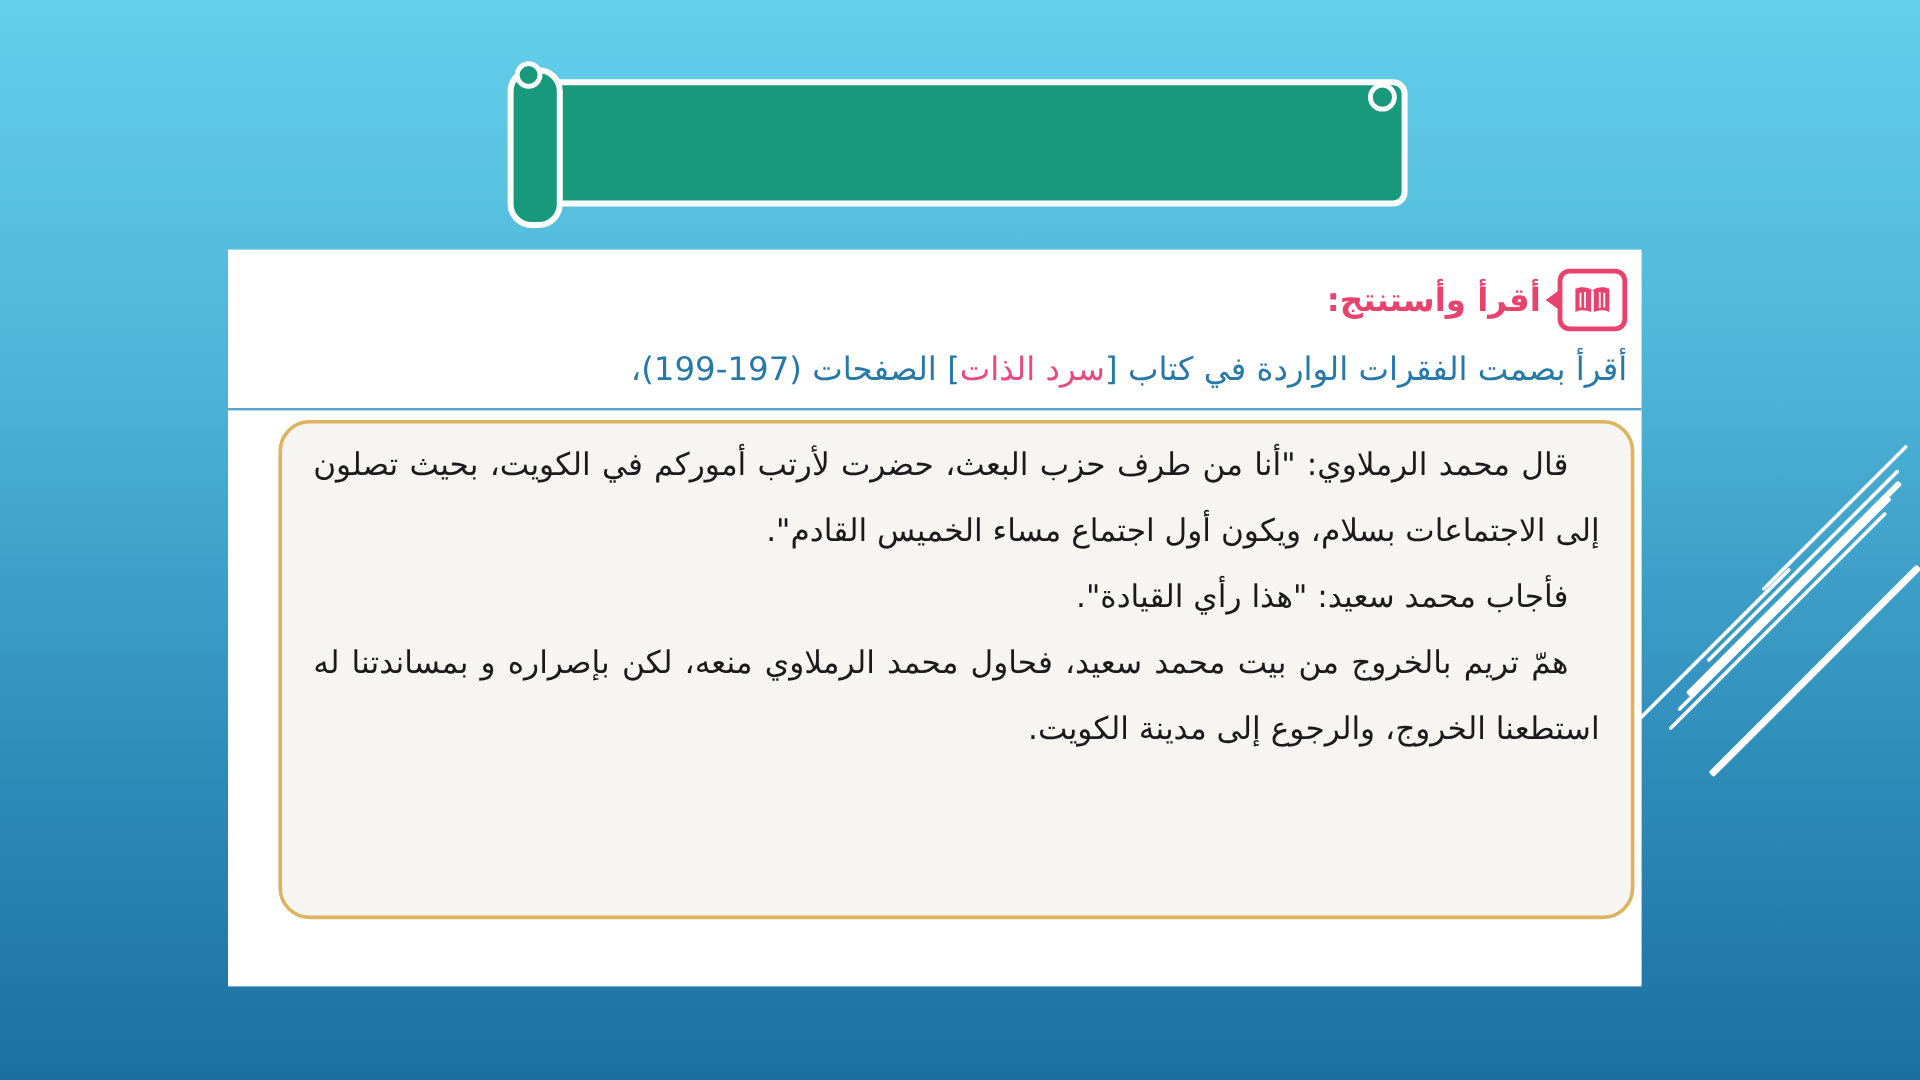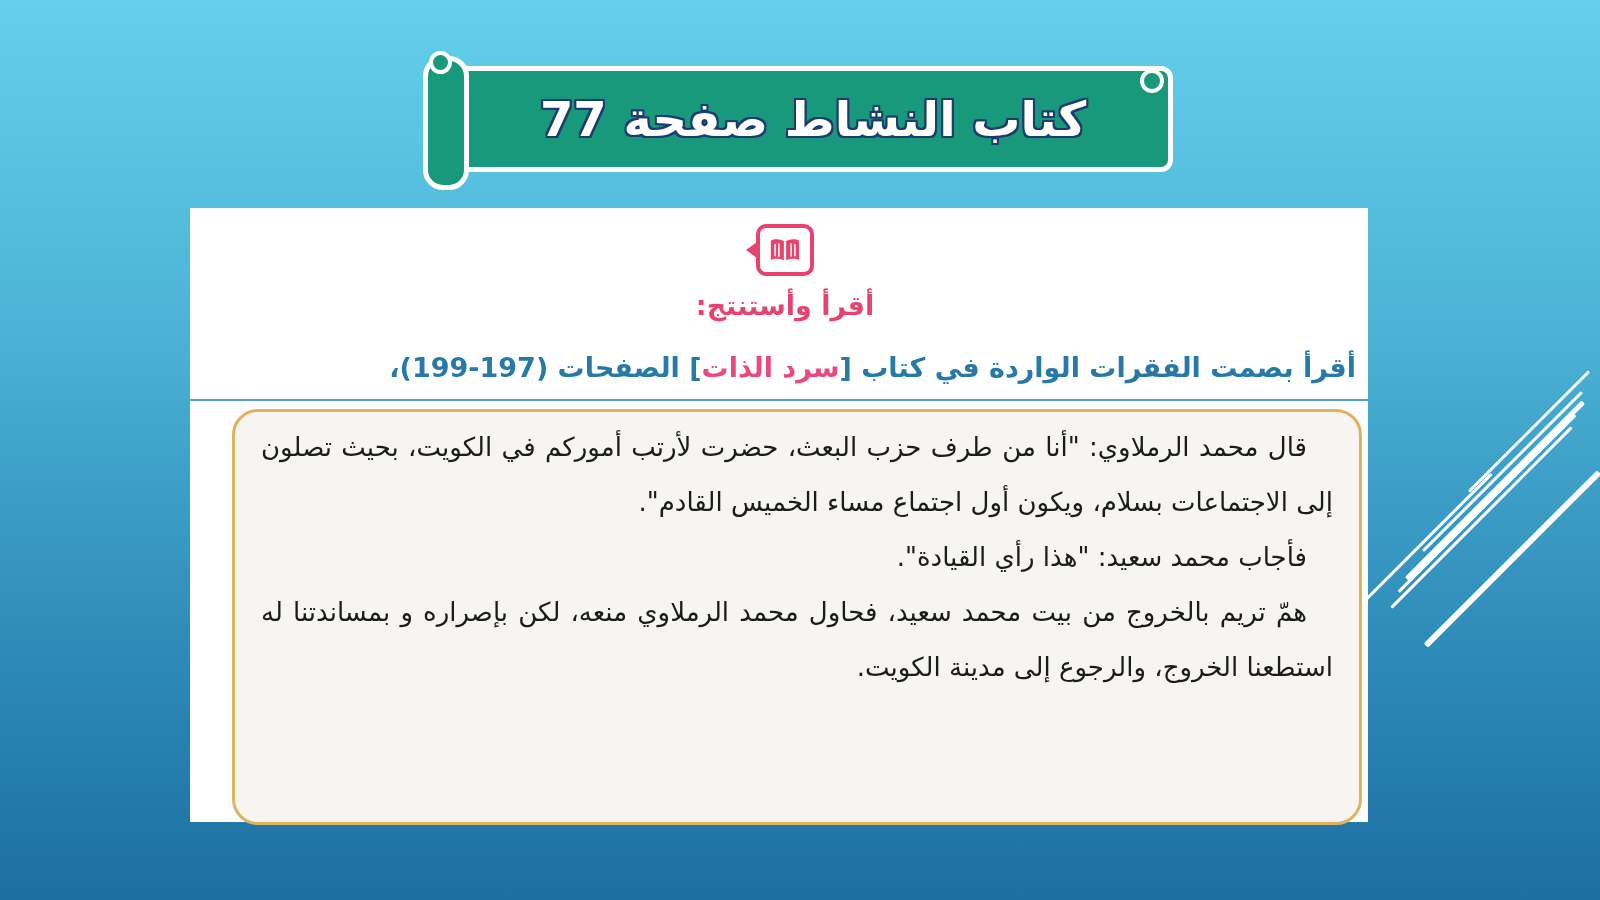--- a/index.html
+++ b/index.html
@@ -41,31 +41,31 @@
   }
   .banner-title{
     direction:rtl;color:#ffffff;font-size:48px;font-weight:bold;letter-spacing:1px;
     text-shadow:-2px -2px 0 #1d3c6e,2px -2px 0 #1d3c6e,-2px 2px 0 #1d3c6e,2px 2px 0 #1d3c6e,
                  0 -2px 0 #1d3c6e,0 2px 0 #1d3c6e,-2px 0 0 #1d3c6e,2px 0 0 #1d3c6e;
   }
 
   
   .card{position:absolute;left:190px;top:208px;width:1178px;height:614px;background:#ffffff;z-index:2;}
   .card-header{direction:rtl;padding:16px 12px 0 24px;}
-  .heading-row{display:flex;align-items:center;gap:14px;flex-direction:column;}
+  .heading-row{display:flex;align-items:center;gap:14px;}
   .badge{
     width:50px;height:44px;border:4px solid #e8436e;border-radius:10px;background:#ffffff;
     position:relative;display:flex;align-items:center;justify-content:center;flex:0 0 auto;
   }
   .badge::after{
     content:"";position:absolute;left:-14px;top:50%;transform:translateY(-50%);
     border-top:8px solid transparent;border-bottom:8px solid transparent;border-right:11px solid #e8436e;
   }
   .heading-text{color:#e8436e;font-size:27px;font-weight:bold;}
-  .instruction{margin-top:24px;color:#2779a8;font-size:27px;font-weight:bold;line-height:46px;text-align:right;}
+  .instruction{margin-top:10px;color:#2779a8;font-size:27px;font-weight:normal;line-height:46px;text-align:right;}
   .book-ref{color:#e84a7f;}
   .separator{height:2px;background:#5aa3c8;margin-top:8px;}
 
   
   .passage-box{
     margin:8px 6px 0 42px;height:394px;overflow:hidden;
     border:3px solid #dcb45f;border-radius:26px;background:#f6f5f1;
     padding:8px 26px;direction:rtl;
   }
   .passage-box p{
@@ -82,21 +82,20 @@
   <div class="dl dl3"></div>
   <div class="dl dl4"></div>
   <div class="dl dl5"></div>
   <div class="dl dl6"></div>
   <div class="dl dl7"></div>
 </div>
 
 <div class="banner">
   <div class="banner-body">
     <div class="banner-curl-right"></div>
-    <div class="banner-title">كتاب النشاط صفحة 77</div>
   </div>
   <div class="banner-roll"></div>
 </div>
 
 <div class="card">
 
   <div class="card-header">
     <div class="heading-row">
       <span class="badge">
         <svg width="34" height="27" viewBox="0 0 36 28" aria-hidden="true">

